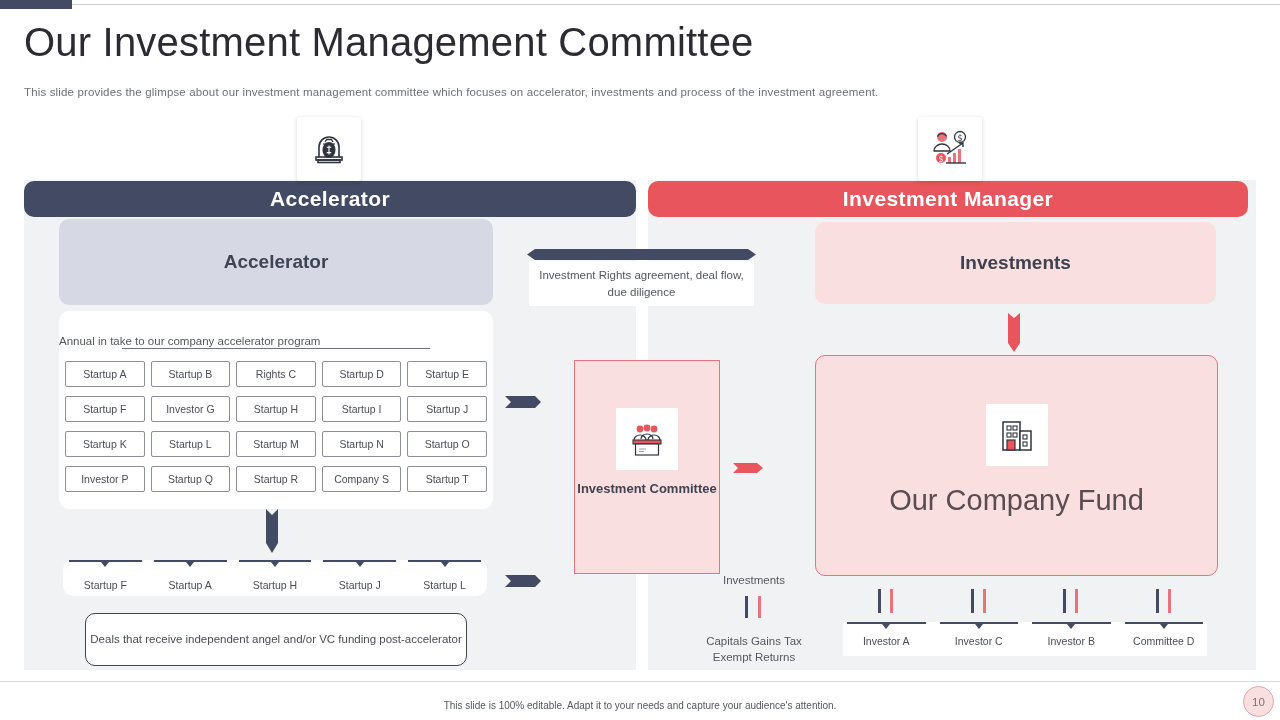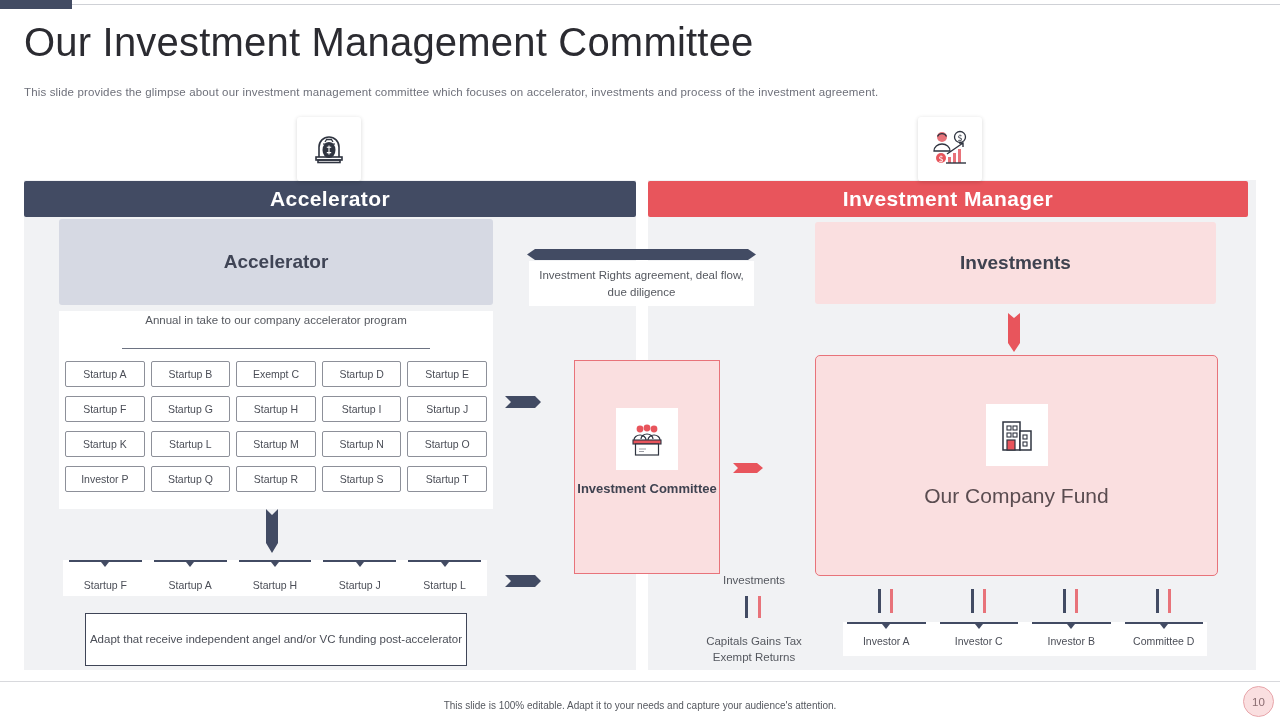--- a/index.html
+++ b/index.html
@@ -52,21 +52,21 @@
   .accel-box{
     position:absolute;left:59px;top:219px;width:434px;height:86px;
     background:#d6d9e3;border-radius:3px;
     display:flex;align-items:center;justify-content:center;
     font-size:19px;font-weight:bold;color:#3f4455;
   }
   .startup-card{
     position:absolute;left:59px;top:311px;width:434px;height:198px;background:#ffffff;
   }
   .annual-label{
-    position:absolute;left:0;right:0;top:3px;text-align:center;
+    position:absolute;left:0;right:0;top:24px;text-align:left;
     font-size:11.5px;color:#55585f;
   }
   .annual-underline{
     position:absolute;left:63px;top:37px;width:308px;height:1.4px;background:#6d7382;
   }
   .startup-grid{
     position:absolute;left:6px;top:50px;width:422px;
     display:grid;grid-template-columns:repeat(5,1fr);
     gap:9px 6px;
   }
@@ -142,21 +142,21 @@
   .fund-box{
     position:absolute;left:815px;top:355px;width:401px;height:219px;
     background:#fadfe0;border:1px solid #e8737a;border-radius:5px;
   }
   .fund-icon{
     position:absolute;left:50%;margin-left:-31px;top:48px;width:62px;height:62px;background:#ffffff;
     display:flex;align-items:center;justify-content:center;
   }
   .fund-label{
     position:absolute;left:0;right:0;top:128px;text-align:center;
-    font-size:21px;color:#5a4c50;
+    font-size:29px;color:#5a4c50;
   }
 
   .investor-row{position:absolute;left:840px;top:589px;width:370px;height:72px;display:flex;}
   .investor{position:relative;flex:1;}
   .investor .bars{position:absolute;left:50%;margin-left:-12px;top:0;width:24px;height:24px;}
   .investor .ibar{position:absolute;top:0;width:3px;height:24px;}
   .investor .line{position:absolute;left:7px;right:7px;top:33px;height:2.2px;background:#424b63;}
   .investor .chev{position:absolute;left:50%;margin-left:-4px;top:35px;
      width:0;height:0;border-left:4px solid transparent;border-right:4px solid transparent;border-top:5px solid #424b63;}
   .investor .ilabel{position:absolute;left:0;right:0;top:46px;text-align:center;font-size:10.5px;color:#4b4e57;}
@@ -167,21 +167,21 @@
   .footer-txt{
     position:absolute;left:0;right:0;top:700px;text-align:center;
     font-size:10px;color:#55585f;
   }
   .page-badge{
     position:absolute;left:1244px;top:686px;width:29px;height:29px;margin-left:-1px;
     border-radius:50%;background:#fadfe0;border:1px solid #e8a6ab;
     display:flex;align-items:center;justify-content:center;
     font-size:11.5px;color:#8a6c70;
   }
-  .z1{z-index:1;}
+  .z1{z-index:1;border-radius:10px;}
   .z2{z-index:2;}
 </style>
 </head>
 <body>
 
 <div class="top-accent"></div>
 <div class="top-rule"></div>
 
 <div class="page-title">Our Investment Management Committee</div>
 <div class="page-sub">This slide provides the glimpse about our investment management committee which focuses on accelerator, investments and process of the investment agreement.</div>
@@ -232,37 +232,37 @@
 <div class="accel-box z1">
   <span>Accelerator</span>
 </div>
 
 <div class="startup-card z1">
   <div class="annual-label">Annual in take to our company accelerator program</div>
   <div class="annual-underline"></div>
   <div class="startup-grid" id="startup-grid">
       <div class="startup-chip">Startup A</div>
       <div class="startup-chip">Startup B</div>
-      <div class="startup-chip">Exempt C</div>
+      <div class="startup-chip">Rights C</div>
       <div class="startup-chip">Startup D</div>
       <div class="startup-chip">Startup E</div>
       <div class="startup-chip">Startup F</div>
-      <div class="startup-chip">Startup G</div>
+      <div class="startup-chip">Investor G</div>
       <div class="startup-chip">Startup H</div>
       <div class="startup-chip">Startup I</div>
       <div class="startup-chip">Startup J</div>
       <div class="startup-chip">Startup K</div>
       <div class="startup-chip">Startup L</div>
       <div class="startup-chip">Startup M</div>
       <div class="startup-chip">Startup N</div>
       <div class="startup-chip">Startup O</div>
       <div class="startup-chip">Investor P</div>
       <div class="startup-chip">Startup Q</div>
       <div class="startup-chip">Startup R</div>
-      <div class="startup-chip">Startup S</div>
+      <div class="startup-chip">Company S</div>
       <div class="startup-chip">Startup T</div>
     </div>
 </div>
 
 <div class="big-down-arrow z1">
   <svg width="20" height="46" viewBox="0 0 20 46">
     <path d="M4 0 L10 6 L16 0 L16 34 L10 44 L4 34 Z" fill="#424b63"></path>
   </svg>
 </div>
 
@@ -288,21 +288,21 @@
       <span>Startup J</span>
     </div>
     <div class="sel-item">
       <div class="bar"></div>
       <div class="chev"></div>
       <span>Startup L</span>
     </div>
   </div>
 
 <div class="deals-box z1">
-  <span>Adapt that receive independent angel and/or VC funding post-accelerator</span>
+  <span>Deals that receive independent angel and/or VC funding post-accelerator</span>
 </div>
 
 <div class="chev-arrow z1" style="left:505px;top:393px;">
   <svg width="42" height="18" viewBox="0 0 42 18">
     <path d="M0 3 L6 9 L0 15 L30 15 L36 9 L30 3 Z" fill="#424b63"></path>
   </svg>
 </div>
 <div class="chev-arrow z1" style="left:505px;top:572px;">
   <svg width="42" height="18" viewBox="0 0 42 18">
     <path d="M0 3 L6 9 L0 15 L30 15 L36 9 L30 3 Z" fill="#424b63"></path>

